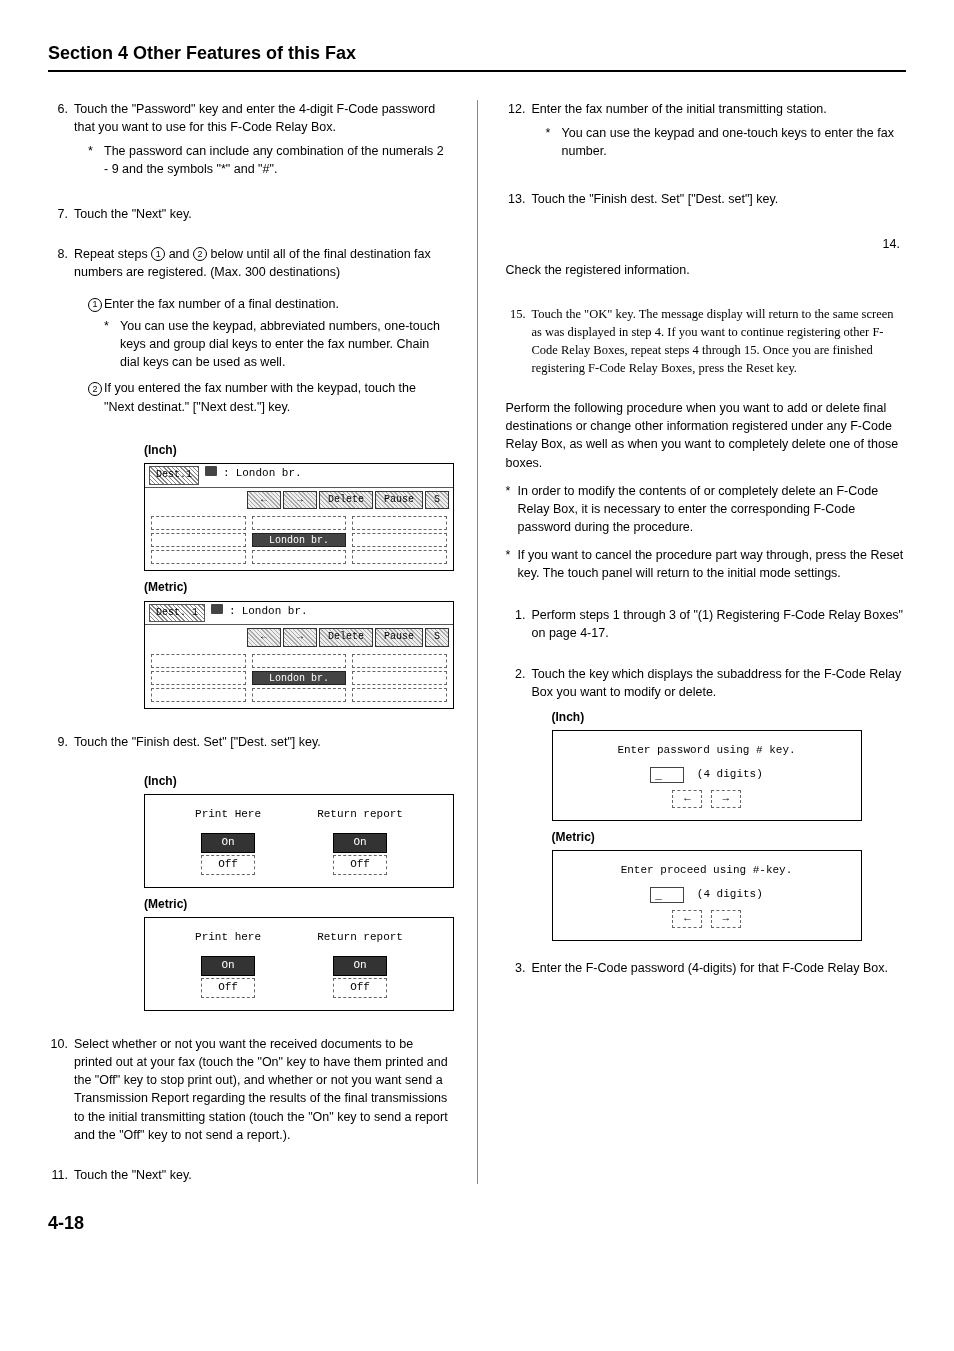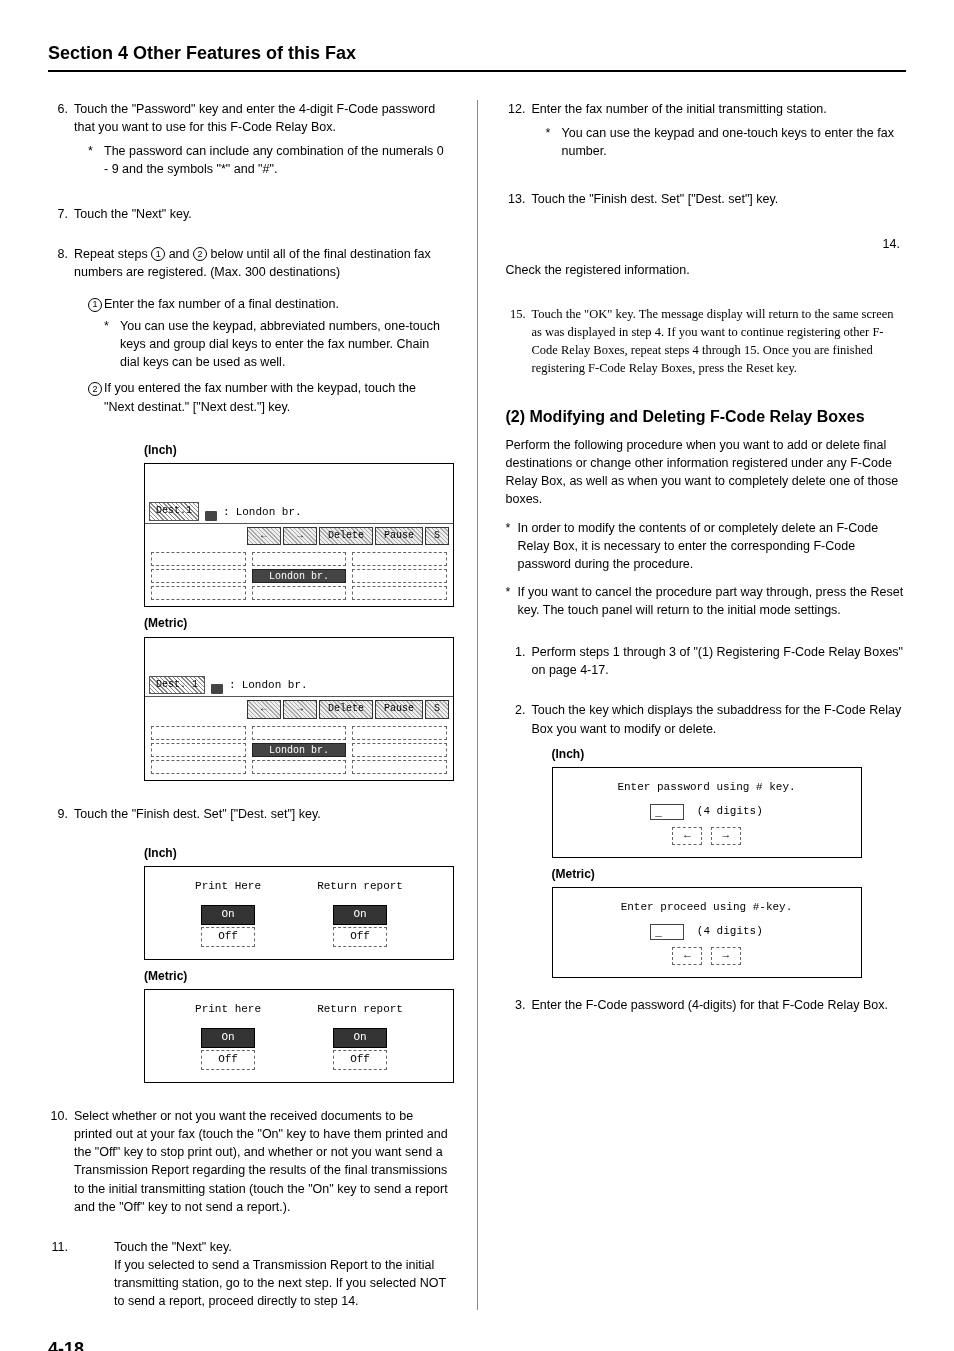--- a/index.html
+++ b/index.html
@@ -70,26 +70,25 @@
   .screen-box {
     border: 1px solid #000;
     width: 310px;
     padding: 0;
     background: #fff;
     font-family: "Courier New", monospace;
     font-size: 11px;
   }
   .screen-header {
     display:flex;
-    align-items:flex-end;
+    align-items:flex-start;
     gap:6px;
     background:#fff;
     padding:2px 4px;
     border-bottom:1px solid #555;
-    margin-top:36px;
   }
   .hatch-chip {
     display:inline-block;
     padding:1px 6px;
     background: repeating-linear-gradient(45deg,#888 0 1px,#fff 1px 3px);
     border:1px solid #555;
     font-size:10px;
   }
   .btn-row { display:flex; gap:2px; padding:3px 4px; justify-content:flex-end; align-items:center;}
   .btn-s {
@@ -159,21 +158,21 @@
 
   <div class="col col-left">
 
     <div class="step">
       <div class="step-num">6.</div>
       <div class="step-body">
         <span>Touch the "Password" key and enter the 4-digit F-Code password that you want to use for this F-Code Relay Box.</span>
         <div class="sub">
           <div class="sub-item">
             <div class="sub-marker">*</div>
-            <div class="sub-text">The password can include any combination of the numerals 0 - 9 and the symbols "*" and "#".</div>
+            <div class="sub-text">The password can include any combination of the numerals 2 - 9 and the symbols "*" and "#".</div>
           </div>
         </div>
       </div>
     </div>
 
     <div class="step">
       <div class="step-num">7.</div>
       <div class="step-body">Touch the "Next" key.</div>
     </div>
 
@@ -294,25 +293,24 @@
           <div class="opt-light">Off</div>
         </div>
       </div>
     </div>
 
     <div class="step">
       <div class="step-num">10.</div>
       <div class="step-body">Select whether or not you want the received documents to be printed out at your fax (touch the "On" key to have them printed and the "Off" key to stop print out), and whether or not you want send a Transmission Report regarding the results of the final transmissions to the initial transmitting station (touch the "On" key to send a report and the "Off" key to not send a report.).</div>
     </div>
 
-    <div class="step" style="margin-bottom:0;gap:40px;">
+    <div class="step" style="margin-bottom:0;">
       <div class="step-num">11.</div>
       <div class="step-body">
         <div>Touch the "Next" key.</div>
-        <div>If you selected to send a Transmission Report to the initial transmitting station, go to the next step. If you selected NOT to send a report, proceed directly to step 14.</div>
       </div>
     </div>
 
   </div>
 
   <div class="divider"></div>
 
   <div class="col">
 
     <div class="step">
@@ -338,21 +336,20 @@
       <div class="step-body">
         <div>Check the registered information.</div>
       </div>
     </div>
 
     <div class="step" style="margin-top:26px;font-family:Liberation Serif, serif;">
       <div class="step-num">15.</div>
       <div class="step-body">Touch the "OK" key. The message display will return to the same screen as was displayed in step 4. If you want to continue registering other F-Code Relay Boxes, repeat steps 4 through 15. Once you are finished registering F-Code Relay Boxes, press the Reset key.</div>
     </div>
 
-    <div class="subheading">(2) Modifying and Deleting F-Code Relay Boxes</div>
     <div class="para">Perform the following procedure when you want to add or delete final destinations or change other information registered under any F-Code Relay Box, as well as when you want to completely delete one of those boxes.</div>
 
     <div class="note-item">
       <div class="note-star">*</div>
       <div class="note-body">In order to modify the contents of or completely delete an F-Code Relay Box, it is necessary to enter the corresponding F-Code password during the procedure.</div>
     </div>
     <div class="note-item">
       <div class="note-star">*</div>
       <div class="note-body">If you want to cancel the procedure part way through, press the Reset key. The touch panel will return to the initial mode settings.</div>
     </div>

